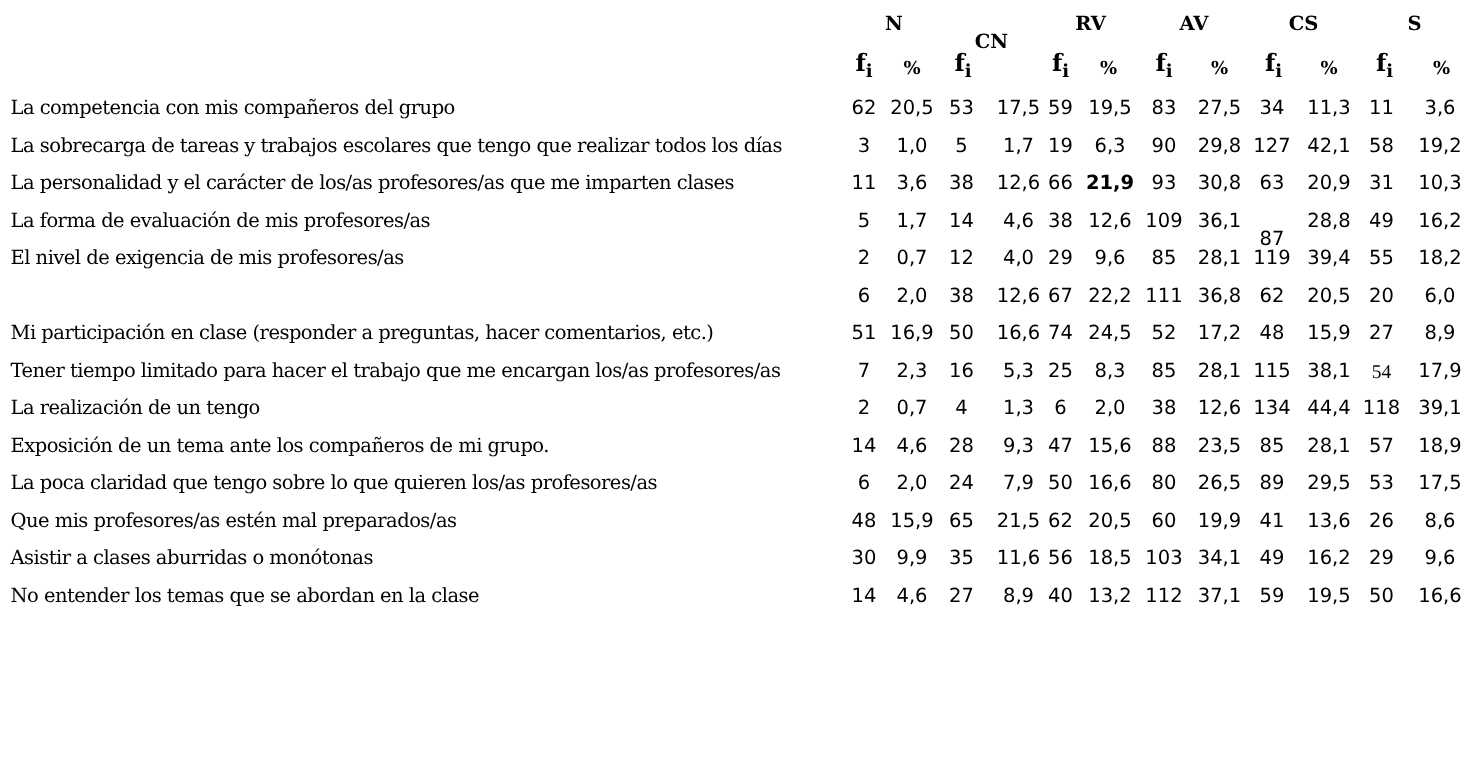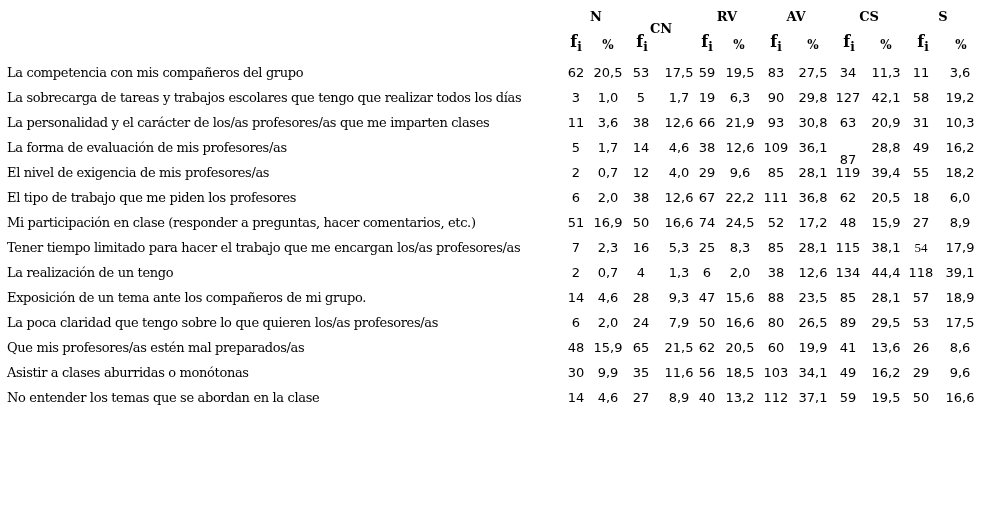--- a/index.html
+++ b/index.html
@@ -122,21 +122,21 @@
       <div class="cell" style="left: 901px;">58</div>
       <div class="cell" style="left: 940px;">19,2</div>
     </div>
     <div class="row" style="top: 110px;">
       <div class="row-label">La personalidad y el carácter de los/as profesores/as que me imparten clases</div>
       <div class="cell" style="left: 556px;">11</div>
       <div class="cell" style="left: 588px;">3,6</div>
       <div class="cell" style="left: 621px;">38</div>
       <div class="cell" style="left: 659px;">12,6</div>
       <div class="cell" style="left: 687px;">66</div>
-      <div class="cell" style="left: 720px;">21,9</div>
+      <div class="cell" style="left: 720px; font-weight: bold;">21,9</div>
       <div class="cell" style="left: 756px;">93</div>
       <div class="cell" style="left: 793px;">30,8</div>
       <div class="cell" style="left: 828px;">63</div>
       <div class="cell" style="left: 866px;">20,9</div>
       <div class="cell" style="left: 901px;">31</div>
       <div class="cell" style="left: 940px;">10,3</div>
     </div>
     <div class="row" style="top: 135px;">
       <div class="row-label">La forma de evaluación de mis profesores/as</div>
       <div class="cell" style="left: 556px;">5</div>
@@ -161,32 +161,31 @@
       <div class="cell" style="left: 687px;">29</div>
       <div class="cell" style="left: 720px;">9,6</div>
       <div class="cell" style="left: 756px;">85</div>
       <div class="cell" style="left: 793px;">28,1</div>
       <div class="cell" style="left: 828px;">119</div>
       <div class="cell" style="left: 866px;">39,4</div>
       <div class="cell" style="left: 901px;">55</div>
       <div class="cell" style="left: 940px;">18,2</div>
     </div>
     <div class="row" style="top: 185px;">
-      <div class="row-label">El tipo de trabajo que me piden los profesores</div>
       <div class="cell" style="left: 556px;">6</div>
       <div class="cell" style="left: 588px;">2,0</div>
       <div class="cell" style="left: 621px;">38</div>
       <div class="cell" style="left: 659px;">12,6</div>
       <div class="cell" style="left: 687px;">67</div>
       <div class="cell" style="left: 720px;">22,2</div>
       <div class="cell" style="left: 756px;">111</div>
       <div class="cell" style="left: 793px;">36,8</div>
       <div class="cell" style="left: 828px;">62</div>
       <div class="cell" style="left: 866px;">20,5</div>
-      <div class="cell" style="left: 901px;">18</div>
+      <div class="cell" style="left: 901px;">20</div>
       <div class="cell" style="left: 940px;">6,0</div>
     </div>
     <div class="row" style="top: 210px;">
       <div class="row-label">Mi participación en clase (responder a preguntas, hacer comentarios, etc.)</div>
       <div class="cell" style="left: 556px;">51</div>
       <div class="cell" style="left: 588px;">16,9</div>
       <div class="cell" style="left: 621px;">50</div>
       <div class="cell" style="left: 659px;">16,6</div>
       <div class="cell" style="left: 687px;">74</div>
       <div class="cell" style="left: 720px;">24,5</div>

